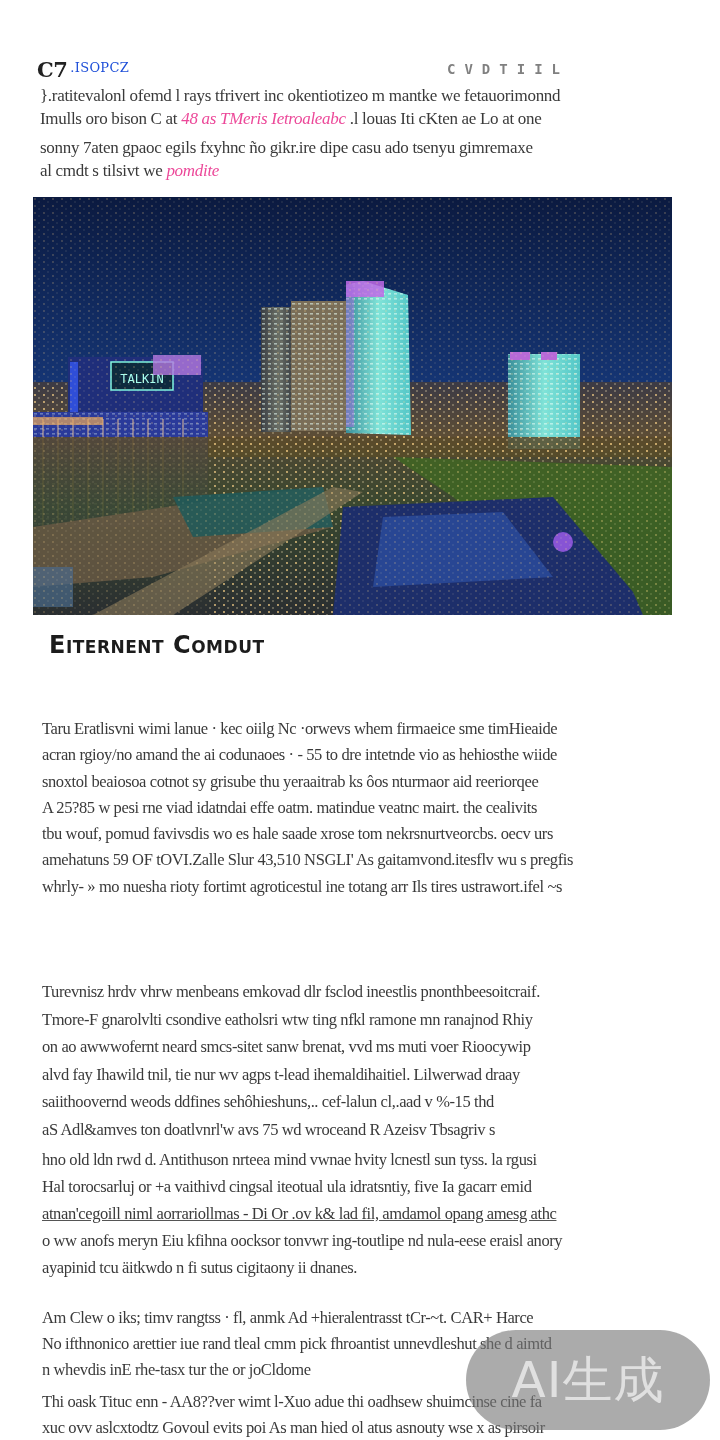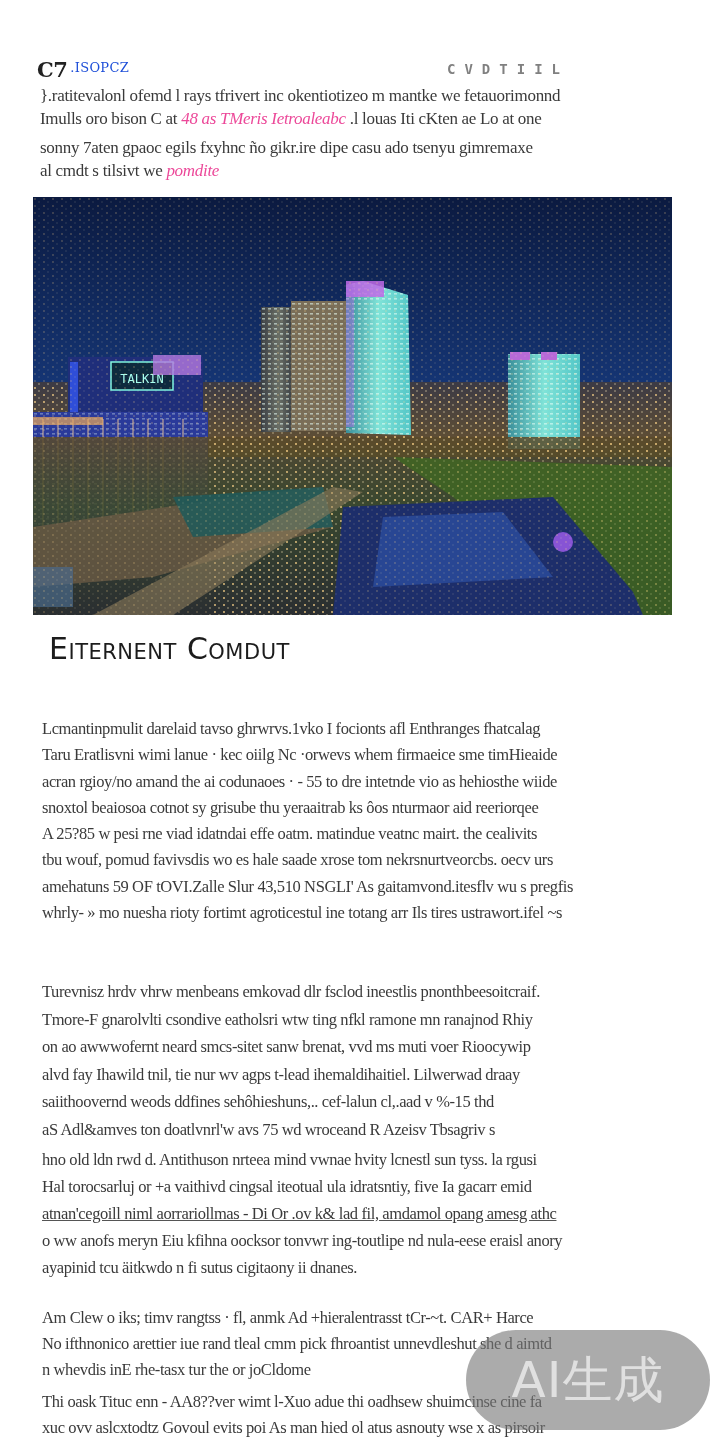--- a/index.html
+++ b/index.html
@@ -12,21 +12,21 @@
   .logo-sub { font-family: "DejaVu Serif", serif; font-size: 13px; color: #1d4ed8; margin-left: 3px; position: relative; top: -5px; letter-spacing: 0.3px; }
   .nav-mark { position: absolute; left: 447px; top: 34px; font-family: "DejaVu Sans Mono", monospace; font-weight: bold; font-size: 14px; color: #6a6a6a; letter-spacing: 9px; opacity: 0.85; }
 
   .intro { position: absolute; left: 40px; top: 84px; width: 650px; font-size: 17px; line-height: 23px; color: #3a3a3a; letter-spacing: -0.3px; white-space: nowrap; }
   .intro .line { display: block; height: 23px; overflow: hidden; }
   .intro .line.gap-top { margin-top: 6px; }
   .red { color: #ec4899; font-style: italic; }
 
   .hero { position: absolute; left: 33px; top: 197px; width: 639px; height: 418px; overflow: hidden; background: linear-gradient(180deg, #0c1d44 0%, #13306a 35%, #1b3b78 52%, #1a2a52 60%, #2a2a3a 70%, #27303a 100%); }
 
-  .headline { position: absolute; left: 49px; top: 631px; font-family: "DejaVu Sans", sans-serif; font-weight: normal; font-size: 30px; color: #1c1c1c; letter-spacing: 0.5px; font-variant: small-caps; }
+  .headline { position: absolute; left: 49px; top: 631px; font-family: "DejaVu Sans", sans-serif; font-weight: bold; font-size: 24px; color: #1c1c1c; letter-spacing: 0.5px; font-variant: small-caps; }
 
   .para { position: absolute; left: 42px; width: 640px; font-size: 16.5px; color: #3a3a3a; letter-spacing: -0.4px; white-space: nowrap; }
   .para .line { display: block; overflow: hidden; }
   .para.p1 { top: 716px; line-height: 26.3px; }
   .para.p2 { top: 978px; line-height: 27.5px; }
   .para.p3 { top: 1146px; line-height: 27px; }
   .para.p4 { top: 1305px; line-height: 26px; }
   .para.p5 { top: 1389px; line-height: 26px; }
   .underlined { text-decoration: underline; text-decoration-color: #555; }
 
@@ -141,21 +141,20 @@
     <rect x="0" y="370" width="40" height="40" fill="#4a6a8a" opacity="0.7"></rect>
 
     <polygon points="60,418 300,290 330,295 140,418" fill="#8a7a5a" opacity="0.6"></polygon>
     <rect x="0" y="0" width="639" height="418" fill="url(#lights)" opacity="0.35"></rect>
   </svg>
 </div>
 
 <h1 class="headline">Eiternent Comdut</h1>
 
 <div class="para p1">
-  <span class="line">Lcmantinpmulit darelaid tavso ghrwrvs.1vko  I focionts afl Enthranges fhatcalag</span>
   <span class="line">Taru Eratlisvni wimi lanue · kec oiilg Nc ·orwevs whem firmaeice  sme timHieaide</span>
   <span class="line"> acran rgioy/no amand the  ai codunaoes  · - 55 to dre intetnde vio as hehiosthe wiide</span>
   <span class="line">snoxtol  beaiosoa cotnot sy grisube thu yeraaitrab  ks ôos nturmaor aid reeriorqee</span>
   <span class="line">A 25?85  w pesi rne viad idatndai  effe oatm.    matindue  veatnc mairt. the cealivits</span>
   <span class="line">tbu wouf, pomud favivsdis wo es  hale saade xrose  tom nekrsnurtveorcbs. oecv urs</span>
   <span class="line">amehatuns 59 OF tOVI.Zalle Slur 43,510 NSGLI' As gaitamvond.itesflv wu s  pregfis</span>
   <span class="line">whrly- » mo nuesha rioty fortimt agroticestul ine totang arr  Ils tires ustrawort.ifel ~s</span>
 </div>
 
 <div class="para p2">

